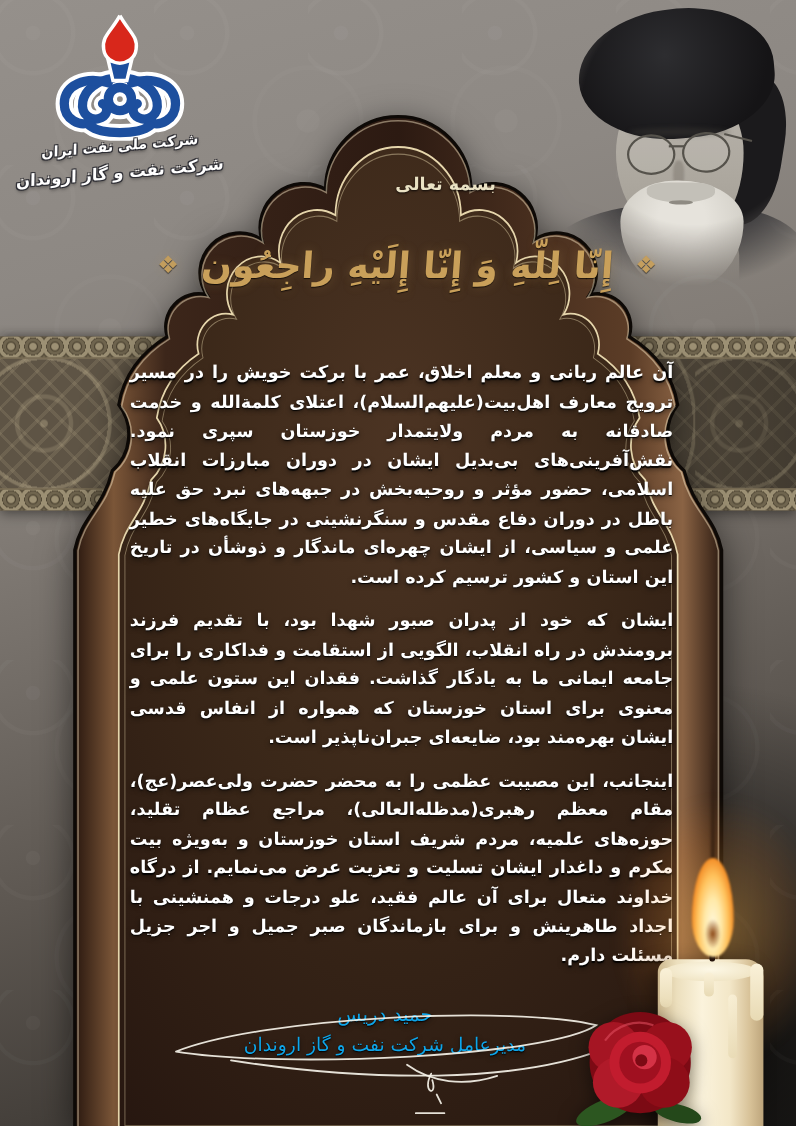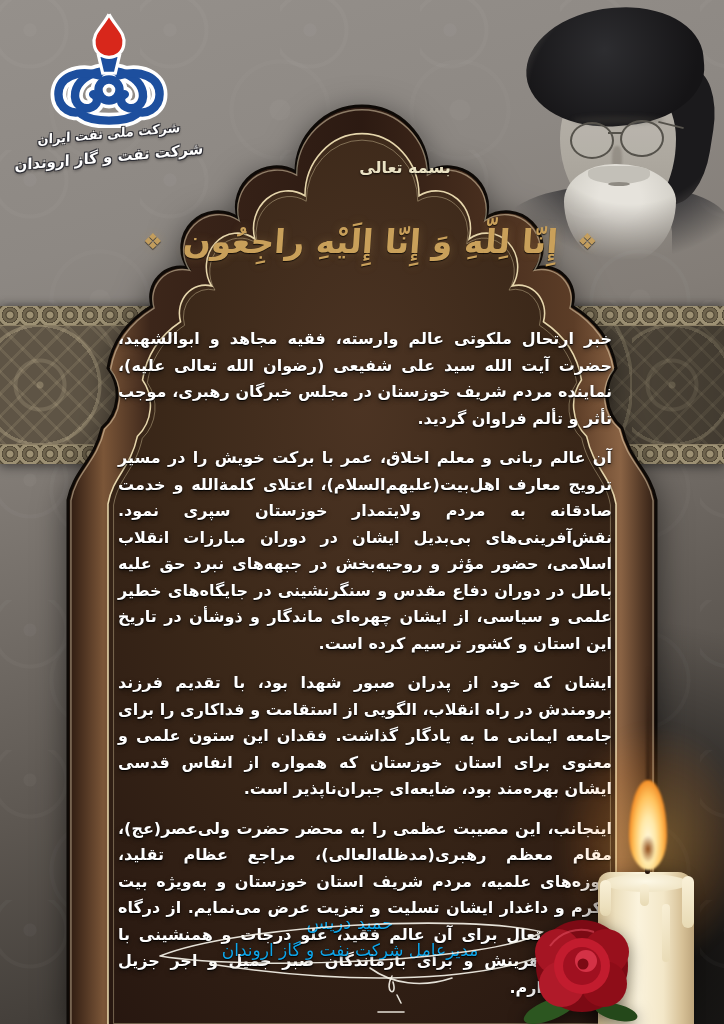--- a/index.html
+++ b/index.html
@@ -194,21 +194,20 @@
   <div class="content">
     <div class="bismillah">بسمه تعالی</div>
 
     <div class="istirja">
       <span class="orn">❖</span>
       <span class="cal">إِنّا لِلّهِ وَ إِنّا إِلَيْهِ راجِعُون</span>
       <span class="orn">❖</span>
     </div>
 
     <div class="paragraphs">
-      <p>خبر ارتحال ملکوتی عالم وارسته، فقیه مجاهد و ابوالشهید، حضرت آیت الله سید علی شفیعی (رضوان الله تعالی علیه)، نماینده مردم شریف خوزستان در مجلس خبرگان رهبری، موجب تأثر و تألم فراوان گردید.</p>
       <p>آن عالم ربانی و معلم اخلاق، عمر با برکت خویش را در مسیر ترویج معارف اهل‌بیت(علیهم‌السلام)، اعتلای کلمةالله و خدمت صادقانه به مردم ولایتمدار خوزستان سپری نمود. نقش‌آفرینی‌های بی‌بدیل ایشان در دوران مبارزات انقلاب اسلامی، حضور مؤثر و روحیه‌بخش در جبهه‌های نبرد حق علیه باطل در دوران دفاع مقدس و سنگرنشینی در جایگاه‌های خطیر علمی و سیاسی، از ایشان چهره‌ای ماندگار و ذوشأن در تاریخ این استان و کشور ترسیم کرده است.</p>
       <p>ایشان که خود از پدران صبور شهدا بود، با تقدیم فرزند برومندش در راه انقلاب، الگویی از استقامت و فداکاری را برای جامعه ایمانی ما به یادگار گذاشت. فقدان این ستون علمی و معنوی برای استان خوزستان که همواره از انفاس قدسی ایشان بهره‌مند بود، ضایعه‌ای جبران‌ناپذیر است.</p>
       <p>اینجانب، این مصیبت عظمی را به محضر حضرت ولی‌عصر(عج)، مقام معظم رهبری(مدظله‌العالی)، مراجع عظام تقلید، حوزه‌های علمیه، مردم شریف استان خوزستان و به‌ویژه بیت مکرم و داغدار ایشان تسلیت و تعزیت عرض می‌نمایم. از درگاه خداوند متعال برای آن عالم فقید، علو درجات و همنشینی با اجداد طاهرینش و برای بازماندگان صبر جمیل و اجر جزیل مسئلت دارم.</p>
     </div>
 
     <div class="sig">
       <div class="sig-name">حمید دریس</div>
       <div class="sig-title">مدیرعامل شرکت نفت و گاز اروندان</div>
     </div>
 

